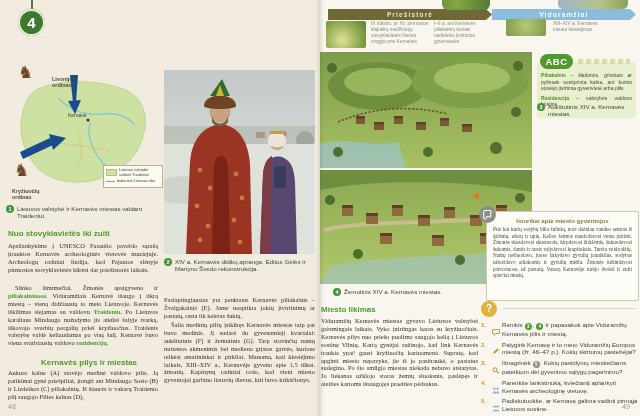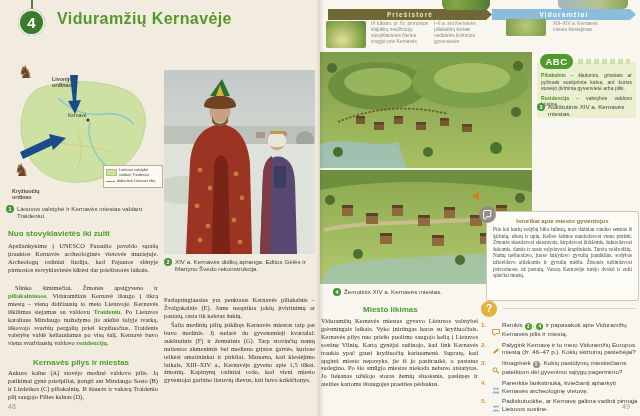--- a/index.html
+++ b/index.html
@@ -108,21 +108,20 @@
 </style>
 </head>
 <body>
 
 <div id="spread">
 
   <div id="page-left" class="page">
 
     <div class="chapter-stem"></div>
     <div class="chapter-badge">4</div>
-    <h1 class="lesson-title">Viduramžių Kernavėje</h1>
 
     <figure class="map-fig">
       <svg width="152" height="132" viewBox="0 0 152 132">
         <path d="M30,20 C55,8 96,10 120,20 C138,28 143,48 137,66 C133,84 118,100 96,108 C72,116 48,112 34,100 C20,88 12,66 16,46 C18,34 22,26 30,20 Z" fill="#cde2a2" stroke="#b4d080" stroke-width="0.8"></path>
         <path d="M52,28 C64,40 80,46 98,44 C110,42 120,46 128,54" fill="none" stroke="#85c5d4" stroke-width="1.3"></path>
         <path d="M84,52 C80,68 88,84 100,96" fill="none" stroke="#85c5d4" stroke-width="1.3"></path>
         <path d="M40,70 C60,76 84,74 104,82" fill="none" stroke="#e0c070" stroke-width="0.8"></path>
         <path d="M70,60 C78,74 76,90 70,100" fill="none" stroke="#e0c070" stroke-width="0.8"></path>
         <circle cx="82" cy="50" r="1.6" fill="#3a3a30"></circle>
         <polygon points="64,5 72,5 70,32 67,32" fill="#1b4b8c"></polygon>
@@ -149,21 +148,21 @@
 
     <div id="cap1" class="figcap">
       <span class="figbadge">1</span>
       <span class="figtext">Lietuvos valstybė ir Kernavės miestas valdant Traideniui.</span>
     </div>
 
     <h2 class="sec-head" style="left:8px;top:229px;">Nuo stovyklavietės iki zuiti</h2>
     <p class="body" style="left:8px;top:242px;width:150px;">Apsilankykime į UNESCO Pasaulio paveldo sąrašą įtrauktos Kernavės archeologinės vietovės muziejuje. Archeologų radiniai liudija, kad Pajautos slėnyje pirmosios stovyklavietės kūrėsi dar priešistorės laikais.</p>
     <p class="body indent" style="left:8px;top:284px;width:150px;"><span>Slinko šimtmečiai. Žmonės apsigyveno ir </span><span class="seg-term">piliakalniuose</span><span>. Viduramžiais Kernavė išaugo į tikrą miestą – vieną didžiausių to meto Lietuvoje. Kernavės iškilimas siejamas su valdovu </span><span class="seg-term">Traideniu</span><span>. Po Lietuvos karaliaus Mindaugo nužudymo jis atkūrė šalyje tvarką, iškovojo svarbių pergalių prieš kryžiuočius. Traidenis valstybę valdė keliaudamas po visą šalį. Kernavė buvo viena svarbiausių valdovo </span><span class="seg-term">rezidencijų</span><span>.</span></p>
 
-    <h2 class="sec-head" style="left:0;top:358px;padding-left:33px;">Kernavės pilys ir miestas</h2>
+    <h2 class="sec-head" style="left:8px;top:358px;padding-left:33px;">Kernavės pilys ir miestas</h2>
     <p class="body" style="left:8px;top:369px;width:150px;">Aukuro kalne (A) stovėjo medinė valdovo pilis. Ją patikimai gynė priešpiliai, įrengti ant Mindaugo Sosto (B) ir Lizdeikos (C) piliakalnių. Iš šiaurės ir vakarų Traidenio pilį saugojo Pilies kalnas (D),</p>
 
     <div class="pagenum" style="left:8px;top:403px;">48</div>
 
     <div class="photo" style="left:164px;top:70px;width:151px;height:184px;">
       <svg width="151" height="184" viewBox="0 0 151 184">
         <defs>
           <linearGradient id="sky" x1="0" y1="0" x2="0" y2="1">
             <stop offset="0" stop-color="#c2c9c8"></stop>
               <stop offset=".5" stop-color="#d8dbd4"></stop>
@@ -325,21 +324,21 @@
     <div id="cap3" class="figcap">
       <span class="figbadge">3</span>
       <span class="figtext">Aukštutinis XIV a. Kernavės miestas.</span>
     </div>
 
     <div id="cap4" class="figcap">
       <span class="figbadge">4</span>
       <span class="figtext">Žemutinis XIV a. Kernavės miestas.</span>
     </div>
 
-    <h2 class="sec-head" style="left:1px;top:305px;margin-left:42px;">Miesto likimas</h2>
+    <h2 class="sec-head" style="left:1px;top:305px;">Miesto likimas</h2>
     <p class="body" style="left:1px;top:317px;width:157px;">Viduramžių Kernavės miestas gyvavo Lietuvos valstybei grėsmingais laikais. Vyko įnirtingas karas su kryžiuočiais. Kernavės pilys nuo priešo puolimo saugojo kelią į Lietuvos sostinę Vilnių. Kartą gynėjai sužinojo, kad link Kernavės traukia ypač gausi kryžiuočių kariuomenė. Supratę, kad apginti miesto nepavyks, jie iš jo pasitraukė, o pastatus sudegino. Po šio smūgio miestas niekada nebuvo atstatytas. Jo liekanas užklojo storas žemių sluoksnis, paslėpęs ir ateities kartoms išsaugojęs praeities pėdsakus.</p>
 
     <div class="src-box">
       <div class="src-title">Istorikai apie miesto gyventojus</div>
       <p class="src-text">Prie kai kurių sodybų būta šulinių, nors dažniau vanduo semtas iš šaltinių, ežerų ir upių. Kelios šeimos naudodavosi viena pirtimi. Žmonės skusdavosi skustuvais, kirpdavosi žirklėmis, šukuodavosi šukomis, dantis ir ausis valydavosi krapštukais. Turėta veidrodžių. Namų nešluodavo, juose laikydavo gyvulių jauniklius, sodybas užteršdavo atliekomis ir gyvulių mėšlu. Žmonės tuštindavosi patvoriuose, už pastatų. Vasarą Kernavėje turėjo dvokti ir zuiti spiečiai musių.</p>
     </div>
     <div class="src-icon">
       <svg width="11" height="11" viewBox="0 0 11 11">
         <path d="M3,1.5 h5 a1.3,1.3 0 0 1 0,2.6 M3,1.5 a1.3,1.3 0 0 0 -1.3,1.3 v6 a1.3,1.3 0 0 0 2.6,0 v-1 h4.4 v-4.3" stroke="#ffffff" stroke-width="1" fill="none"></path>
       </svg>

